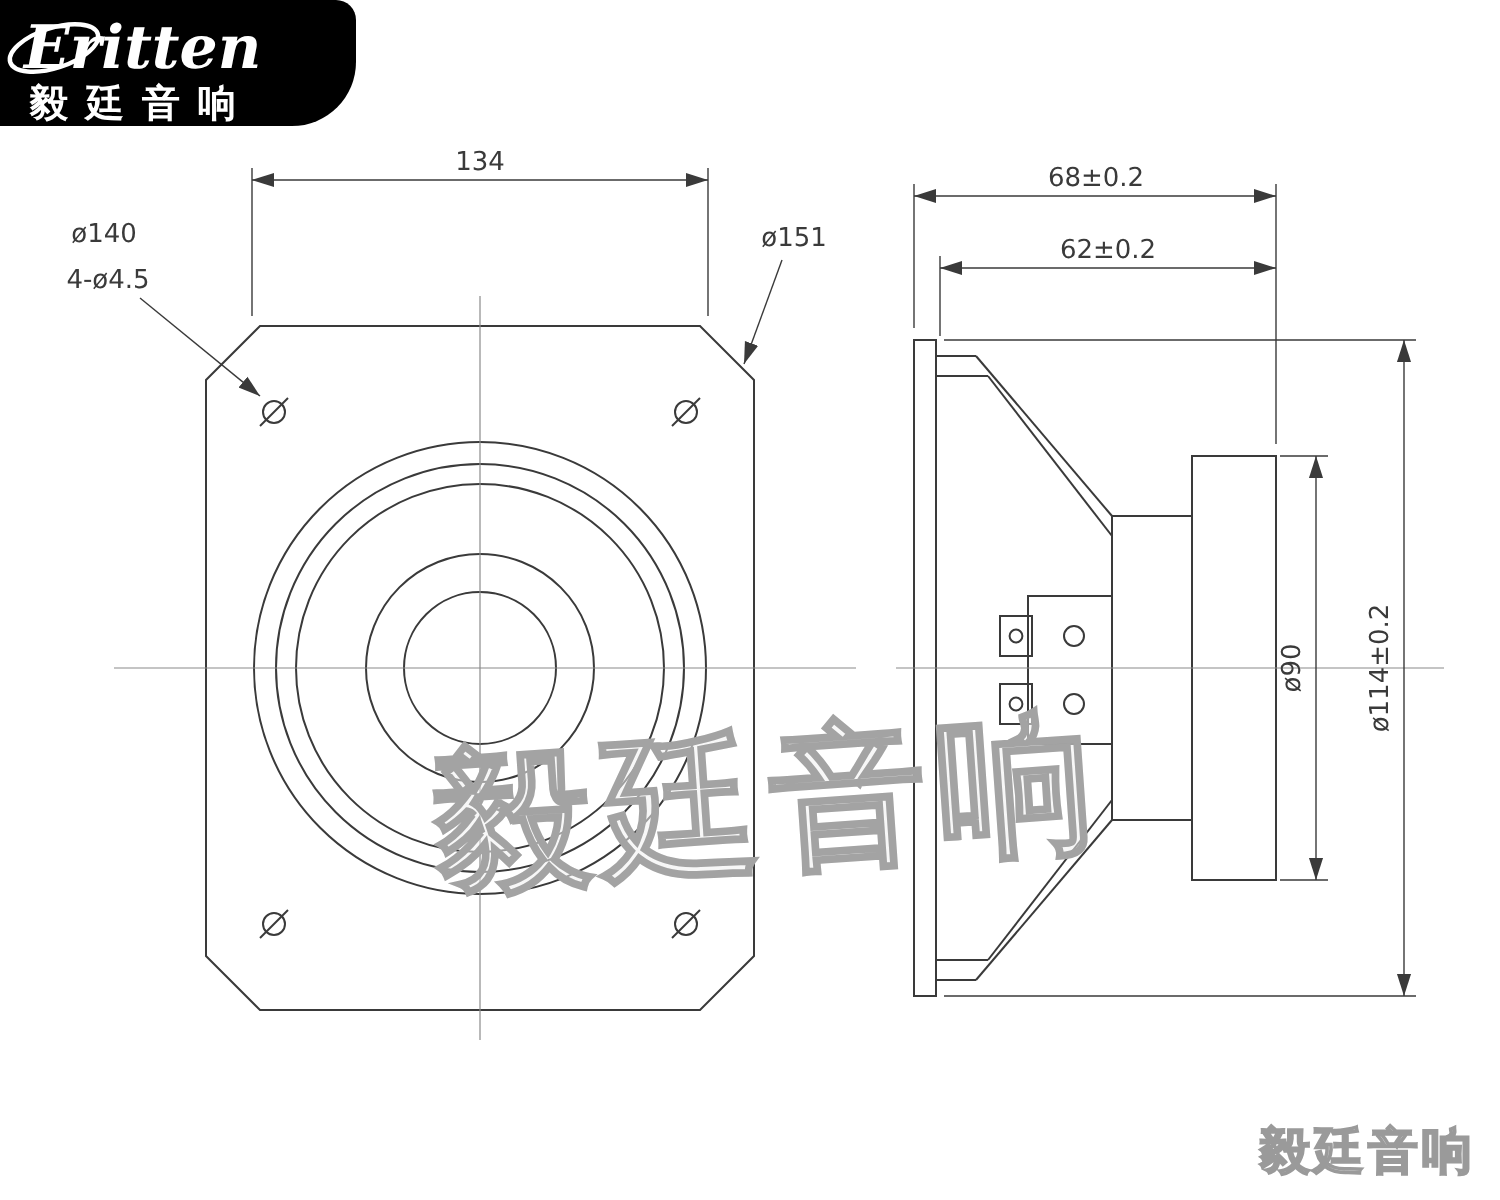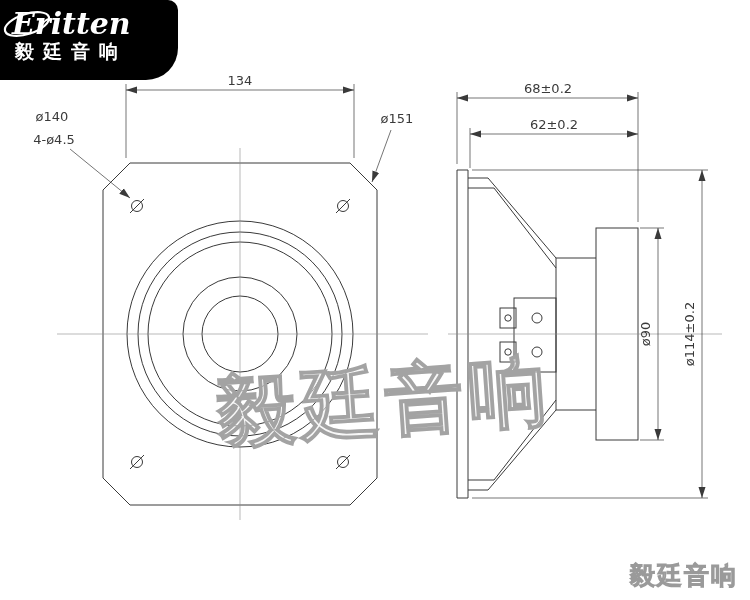--- a/index.html
+++ b/index.html
@@ -10,21 +10,21 @@
     background: #ffffff;
     overflow: hidden;
     font-family: "DejaVu Sans", sans-serif;
   }
   .drawing { position: absolute; left: 0; top: 0; }
   .logo {
     position: absolute;
     left: 0;
     top: 0;
     width: 178px;
-    height: 80px;
+    height: 63px;
     background: #000000;
     border-radius: 0 10px 32px 0;
   }
   .dim-text { font-size: 13px; fill: #3a3a3a; font-family: "DejaVu Sans", sans-serif; }
   .wm-big {
     font-size: 78px;
     font-weight: bold;
     letter-spacing: 6px;
     fill: #f0f0f0;
     fill-opacity: 0.55;

